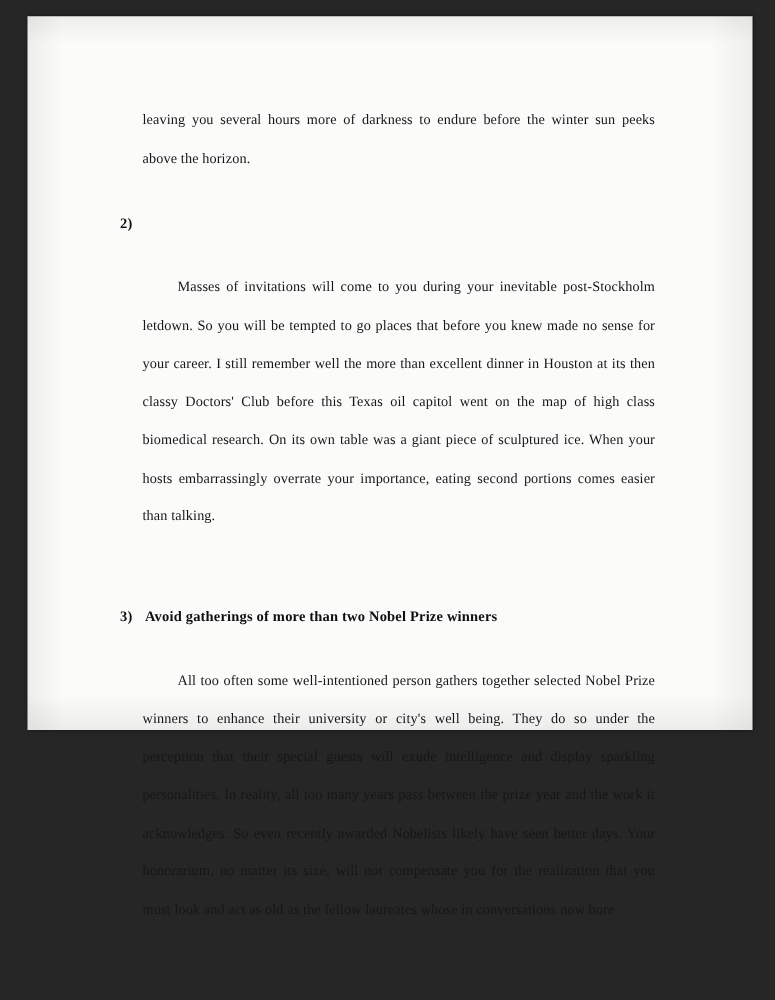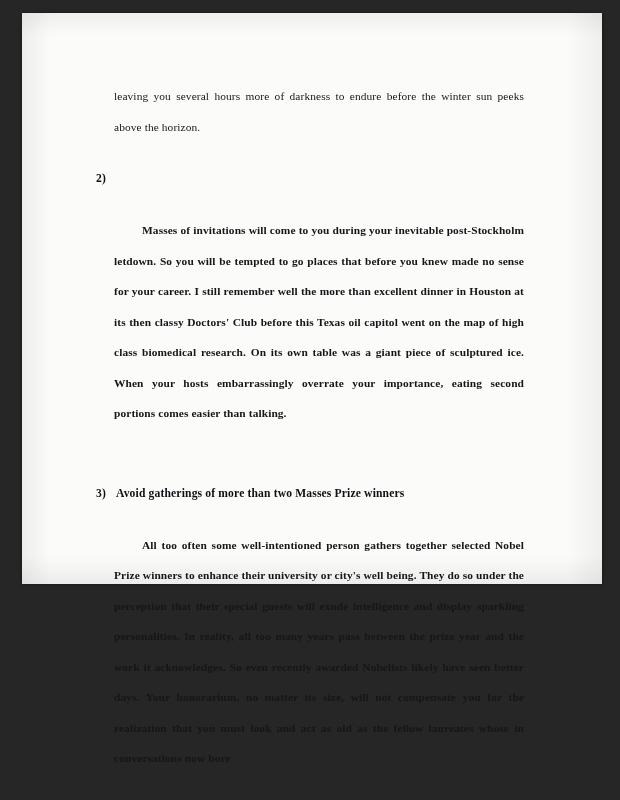--- a/index.html
+++ b/index.html
@@ -48,21 +48,20 @@
     margin: 0 0 0 0;
     font-size: 11.4px;
     line-height: 30.5px;
     color: #16161a;
     text-align: justify;
     text-justify: inter-word;
     letter-spacing: 0.1px;
   }
   p.para.indent {
     text-indent: 28px;
-    font-weight: bold;
   }
   .heading {
     display: flex;
     align-items: baseline;
     font-weight: bold;
     font-size: 11.6px;
     color: #101014;
     letter-spacing: 0.15px;
   }
   .heading .num {
@@ -98,21 +97,21 @@
       </div>
 
       <div class="gap-md"></div>
 
       <p class="para indent">Masses of invitations will come to you during your inevitable post-Stockholm letdown.  So you will be tempted to go places that before you knew made no sense for your career.  I still remember well the more than excellent dinner in Houston at its then classy Doctors' Club before this Texas oil capitol went on the map of high class biomedical research.  On its own table was a giant piece of sculptured ice.  When your hosts embarrassingly overrate your importance, eating second portions comes easier than talking.</p>
 
       <div class="gap-xl"></div>
 
       <div class="heading">
         <span class="num">3)</span>
-        <span>Avoid gatherings of more than two Masses Prize winners</span>
+        <span>Avoid gatherings of more than two Nobel Prize winners</span>
       </div>
 
       <div class="gap-md"></div>
 
       <p class="para indent">All too often some well-intentioned person gathers together selected Nobel Prize winners to enhance their university or city's well being.  They do so under the perception that their special guests will exude intelligence and display sparkling personalities.  In reality, all too many years pass between the prize year and the work it acknowledges.  So even recently awarded Nobelists likely have seen better days.  Your honorarium, no matter its size, will not compensate you for the realization that you must look and act as old as the fellow laureates whose in conversations now bore</p>
     </div>
 
   </div>
 </div>
 

